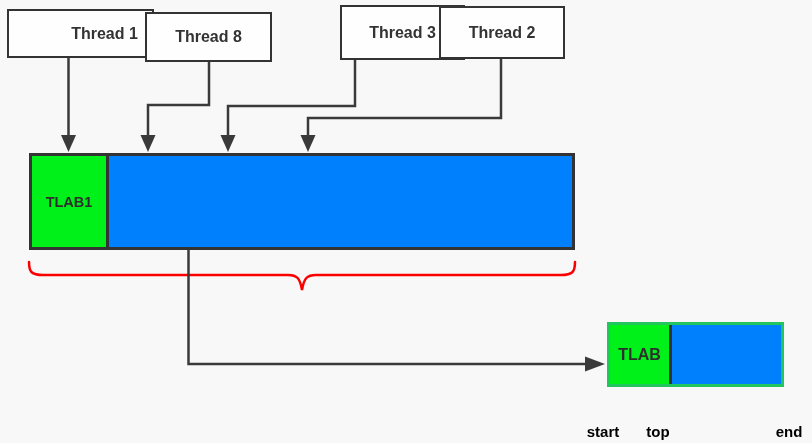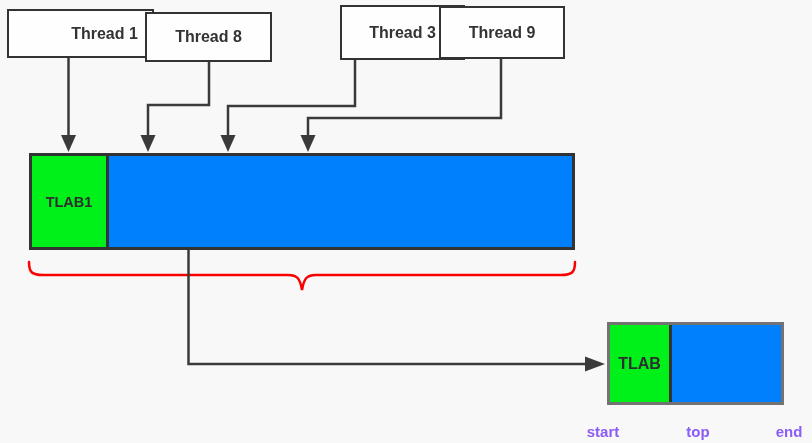--- a/index.html
+++ b/index.html
@@ -56,37 +56,37 @@
     left: 262px; top: 300px;
     width: 80px;
     text-align: center;
     font-weight: bold;
     font-size: 16px;
     color: #333333;
   }
   .tlab-detail {
     position: absolute;
     left: 607px; top: 322px;
-    width: 177px; height: 83px;
+    width: 177px; height: 65px;
     box-sizing: border-box;
-    border: 3px solid #737373;
+    border: 3px solid #22c55e;
     display: flex;
   }
   .tlab-detail .cell.green { width: 62px; font-size: 16px; }
   .ptr-label {
     position: absolute;
     top: 423px;
     width: 60px;
     text-align: center;
     font-weight: bold;
     font-size: 15px;
-    color: #8b5cf6;
+    color: #000000;
   }
   .ptr-start { left: 573px; }
-  .ptr-top   { left: 668px; }
+  .ptr-top   { left: 628px; }
   .ptr-end   { left: 759px; }
   .line { stroke: #3a3a3a; stroke-width: 2.5; fill: none; }
   .head { fill: #3a3a3a; stroke: none; }
   .brace { stroke: #fb0000; stroke-width: 2.5; fill: none; stroke-linecap: round; }
 </style>
 </head>
 <body>
 
 <div class="stage">
 
@@ -124,21 +124,21 @@
   <div class="thread-box" style="left:7px; top:9px; width:147px; height:49px;padding-left:48px;">
     <span>Thread 1</span>
   </div>
   <div class="thread-box" style="left:145px; top:12px; width:127px; height:50px;">
     <span>Thread 8</span>
   </div>
   <div class="thread-box" style="left:292px; top:5px; width:125px; height:55px;margin-left:48px;">
     <span>Thread 3</span>
   </div>
   <div class="thread-box" style="left:439px; top:6px; width:126px; height:53px;">
-    <span>Thread 9</span>
+    <span>Thread 2</span>
   </div>
 
   <div class="eden-bar">
     <div class="cell green">
       <span>TLAB1</span>
     </div>
     <div class="cell blue"></div>
   </div>
 
 

